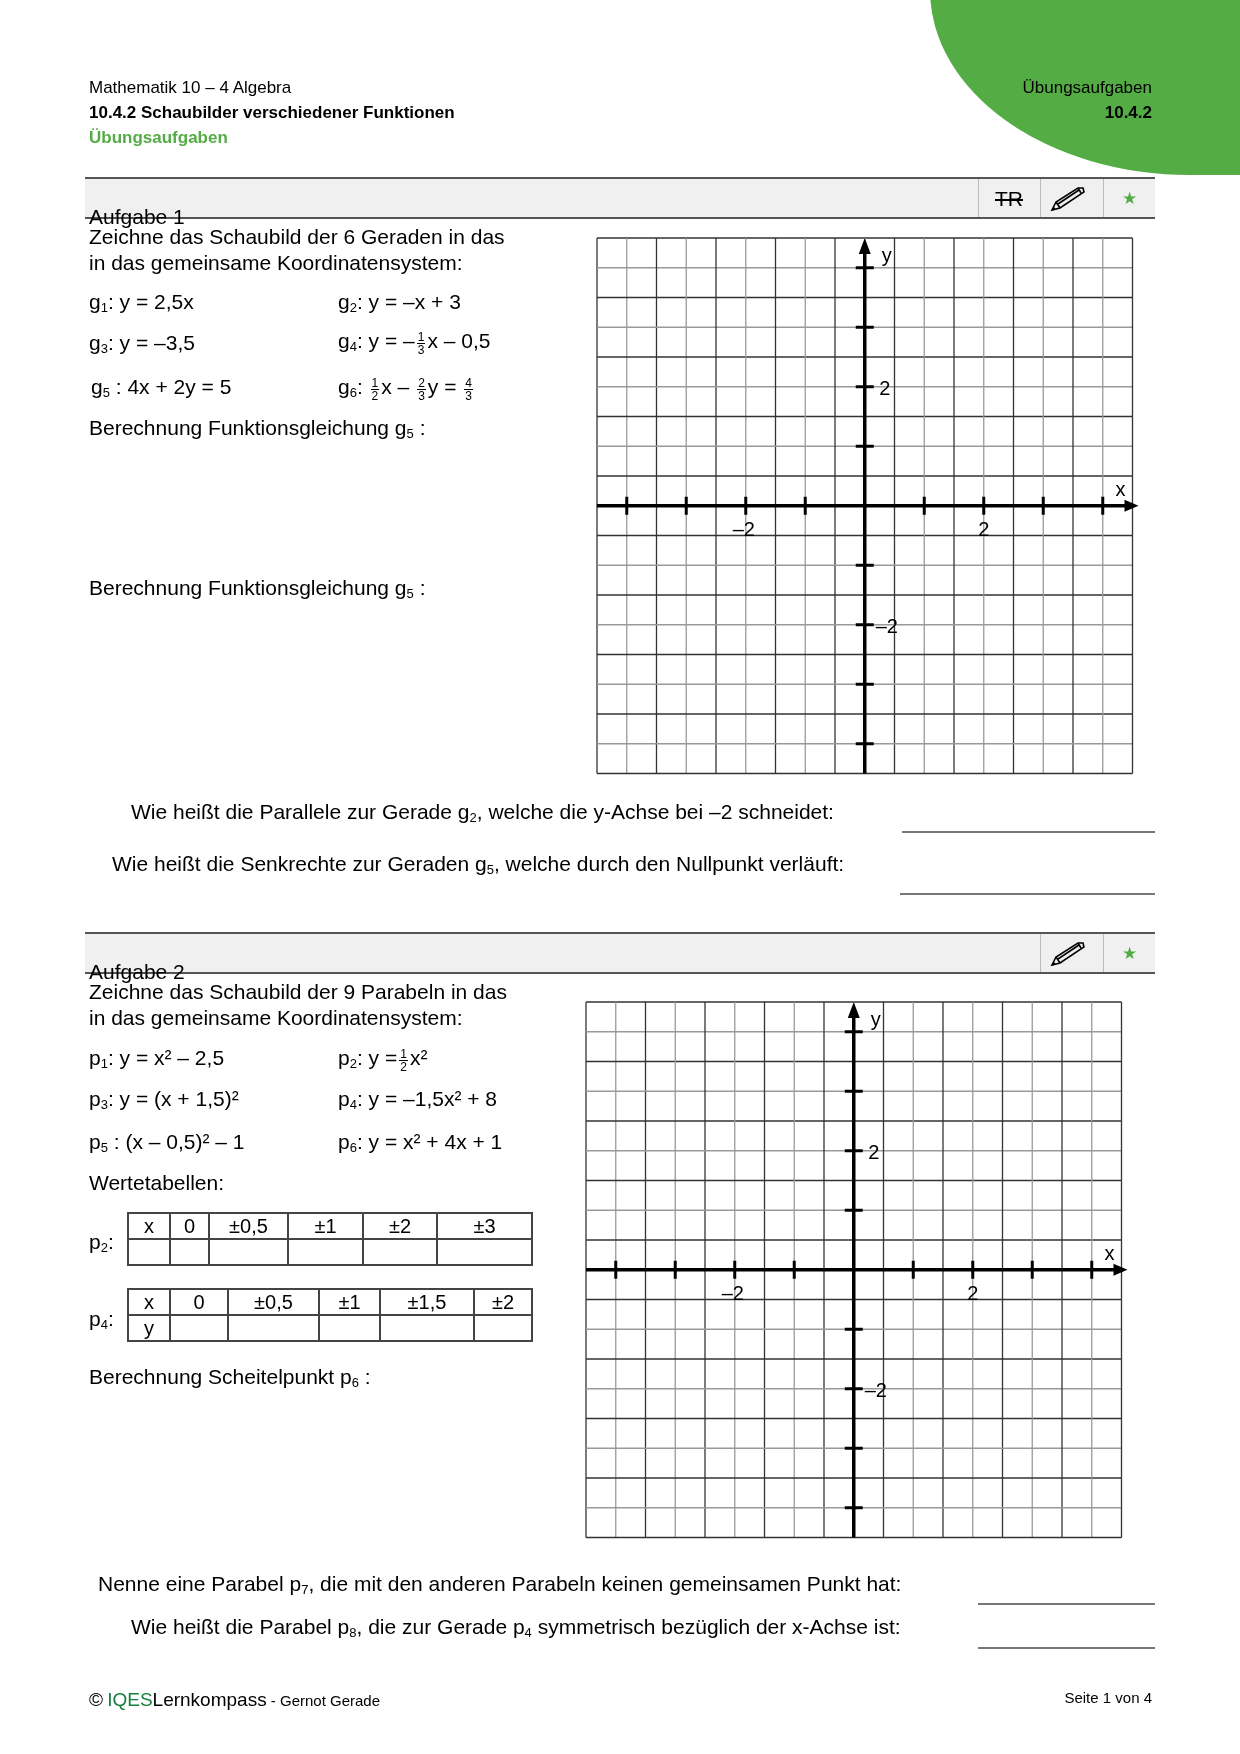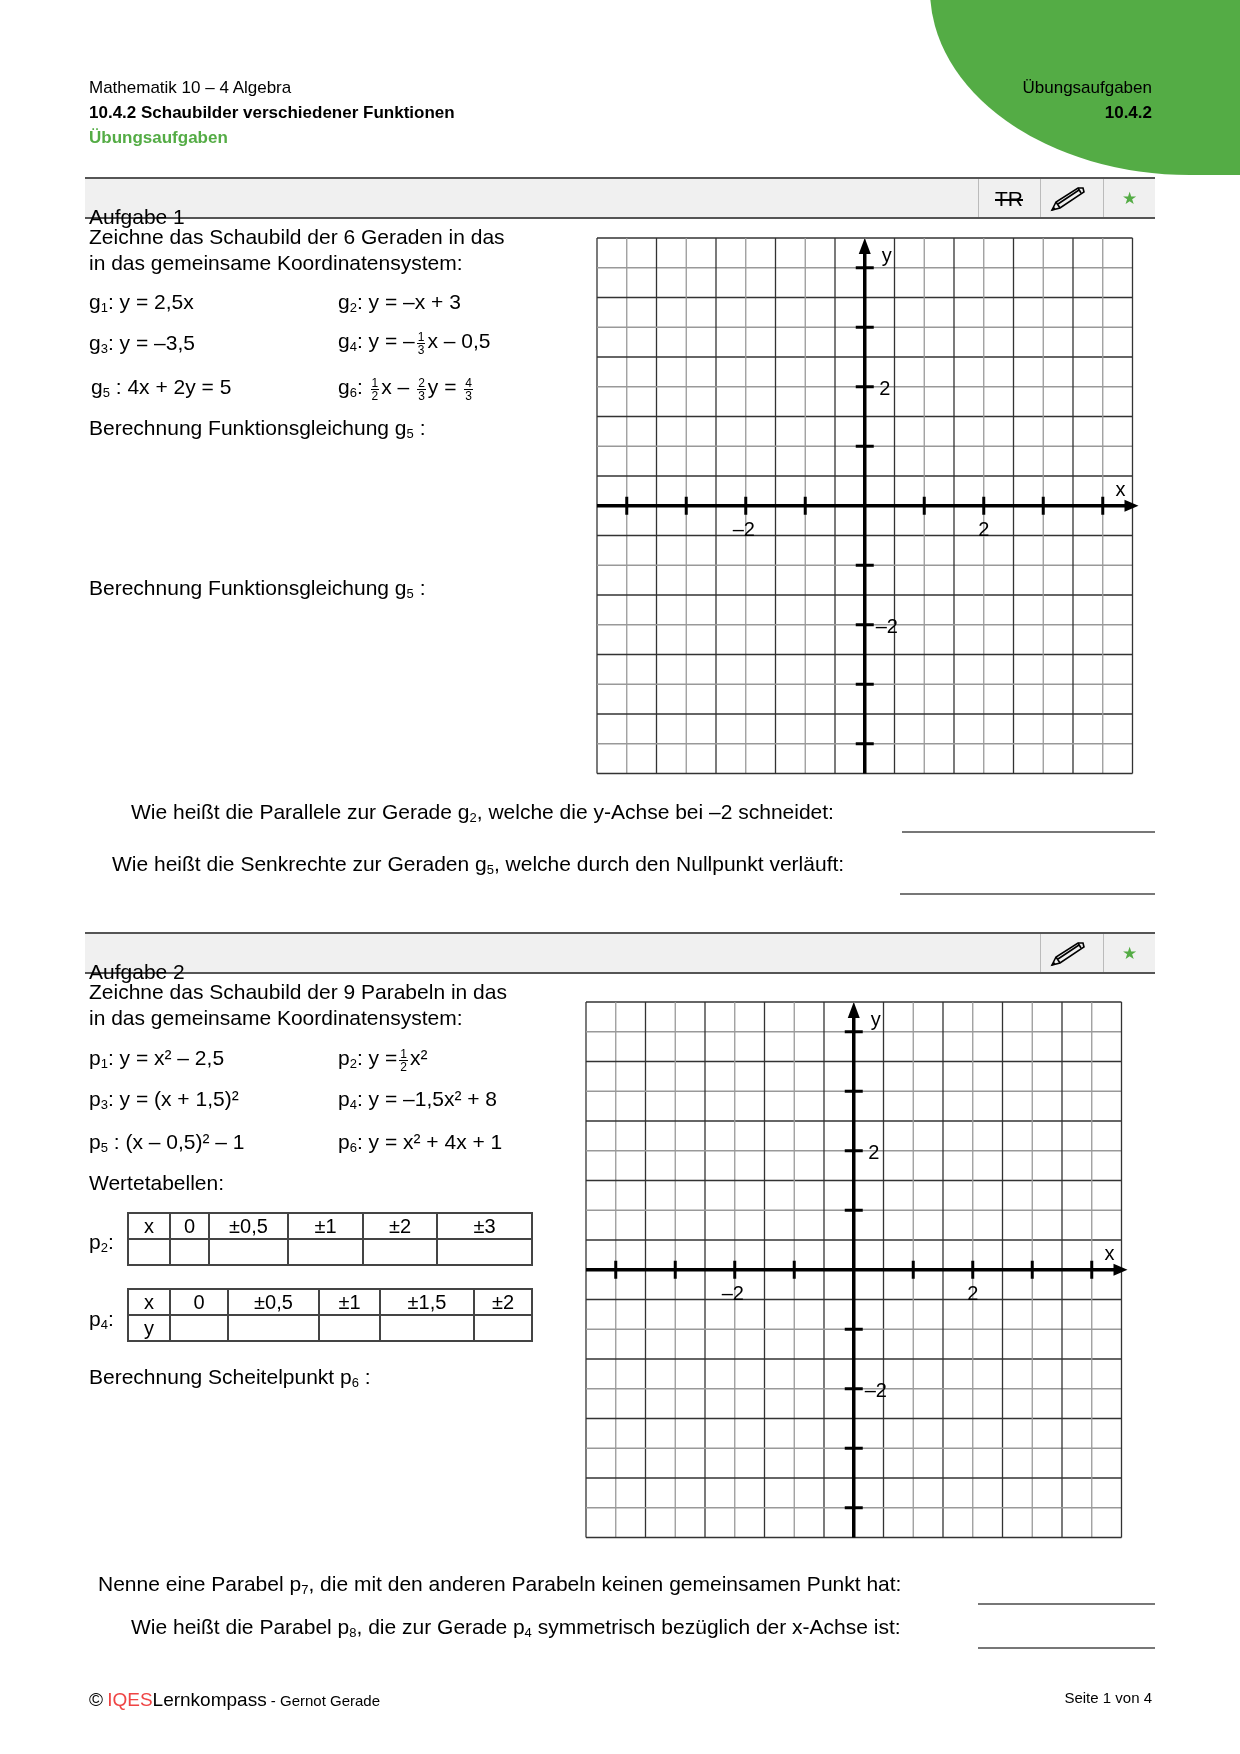--- a/index.html
+++ b/index.html
@@ -288,15 +288,15 @@
     <text x="291.75" y="396.75" font-size="20" font-family="Liberation Sans, sans-serif" text-anchor="middle">–2</text>
   </svg>
 
 <div class="txt" style="left:98px;top:1571px"><span>Nenne eine Parabel p</span><span class="sub">7</span><span>, die mit den anderen Parabeln keinen gemeinsamen Punkt hat:</span></div>
 <div class="answer-line" style="left:978px;top:1603px;width:177px"></div>
 <div class="txt" style="left:131px;top:1614px"><span>Wie heißt die Parabel p</span><span class="sub">8</span><span>, die zur Gerade p</span><span class="sub">4</span><span> symmetrisch bezüglich der x-Achse ist:</span></div>
 <div class="answer-line" style="left:978px;top:1647px;width:177px"></div>
 
 <div class="foot" style="left:89px">
   <span style="font-size:19px">©</span>
-  <span style="color:#ef4444;font-size:19px">IQES</span><span style="font-size:19px">Lernkompass</span><span> - Gernot Gerade</span>
+  <span style="color:#15803d;font-size:19px">IQES</span><span style="font-size:19px">Lernkompass</span><span> - Gernot Gerade</span>
 </div>
 <div class="foot" style="right:88px">Seite 1 von 4</div>
 
 </body></html>

